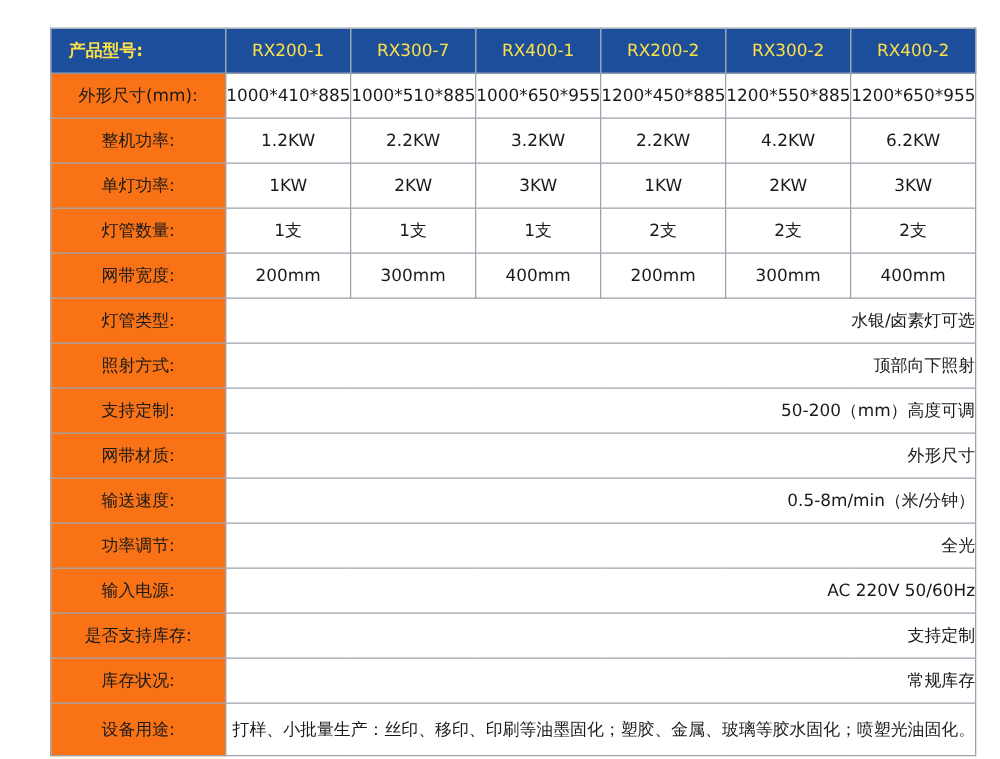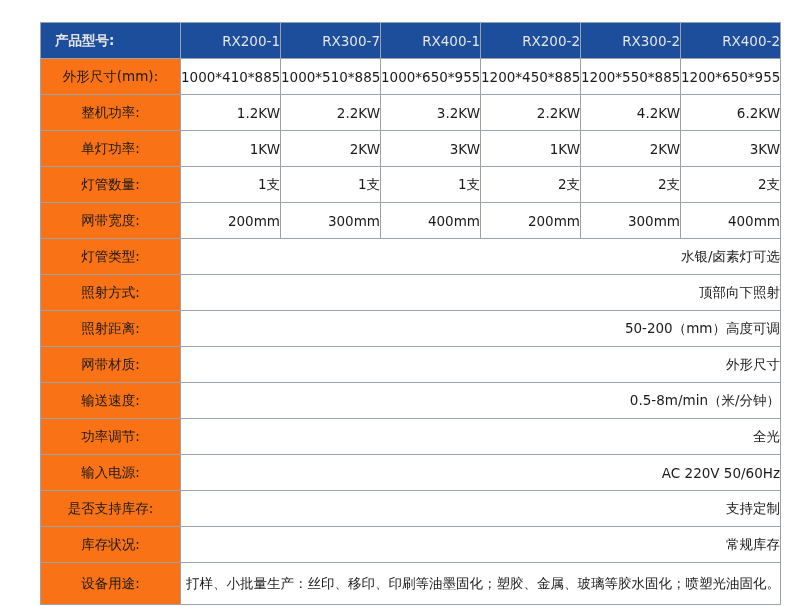--- a/index.html
+++ b/index.html
@@ -31,41 +31,41 @@
   table.spec td, table.spec th {
     border: 1px solid #9aa3ab;
     font-size: 13.5px;
     font-weight: normal;
     padding: 0;
     height: 35px;
     vertical-align: middle;
   }
   .head-row td, .head-row th {
     background: #1d4e9c;
-    color: #e5e5e5;
+    color: #fde047;
     font-weight: bold;
     border-color: #1d4e9c;
     height: 36px;
     font-size: 14px;
     margin-top: 44px;
   }
   .label-cell {
     width: 125px;
     text-align: center;
     font-weight: bold;
     background: #f97316;
     padding-left: 0;
   }
   .head-row .label-cell {
     text-align: left;
     padding-left: 14px;
     font-weight: bold;
   }
   .val-cell {
-    text-align: right;
+    text-align: center;
     width: 99px;
   }
   .wide-cell {
     text-align: right;
     padding-left: 14px;
   }
   .tall {
     height: 42px;
   }
 </style>
@@ -137,21 +137,21 @@
 
       <tr>
         <td class="label-cell">灯管类型:</td>
         <td class="wide-cell" colspan="6">水银/卤素灯可选</td>
       </tr>
       <tr>
         <td class="label-cell">照射方式:</td>
         <td class="wide-cell" colspan="6">顶部向下照射</td>
       </tr>
       <tr>
-        <td class="label-cell">照射距离:</td>
+        <td class="label-cell">支持定制:</td>
         <td class="wide-cell" colspan="6">50-200（mm）高度可调</td>
       </tr>
       <tr>
         <td class="label-cell">网带材质:</td>
         <td class="wide-cell" colspan="6">外形尺寸</td>
       </tr>
       <tr>
         <td class="label-cell">输送速度:</td>
         <td class="wide-cell" colspan="6">0.5-8m/min（米/分钟）</td>
       </tr>

